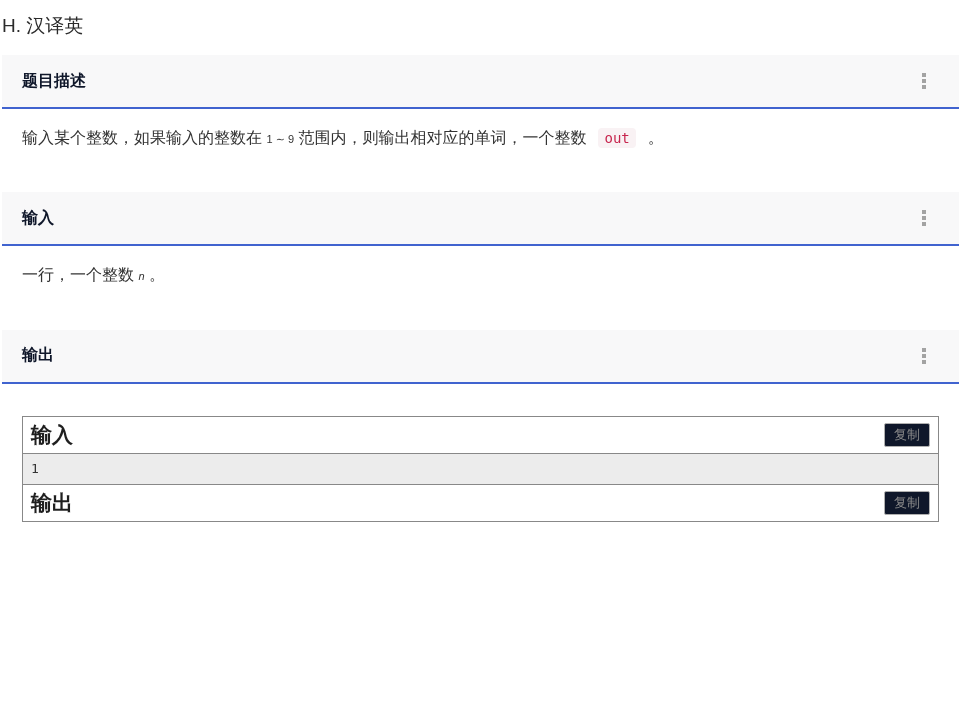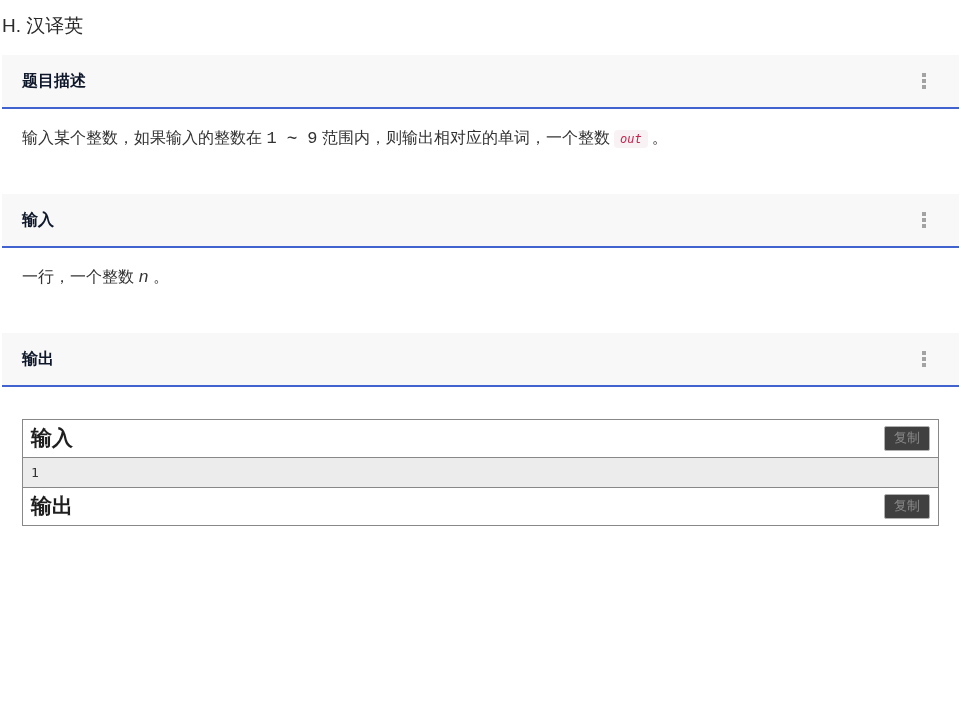--- a/index.html
+++ b/index.html
@@ -55,32 +55,31 @@
   .sec-body{
     padding:16px 20px 26px 20px;
     font-size:16px;
     line-height:1.65;
     color:#333333;
   }
   .sec-samples .sec-body{padding:17px 20px 10px 20px;}
   .rich{margin:0;}
   .seg-code{
     font-family:"DejaVu Sans Mono","Liberation Mono",monospace;
-    font-size:12px;
+    font-size:14px;
     color:var(--code-text);
     background:var(--code-bg);
     padding:2px 6px;
     border-radius:4px;
-    margin:0 4px;
+    margin:0 12px;
     white-space:nowrap;
-    font-style:italic;
   }
   .seg-math,.seg-mathit{
-    font-family:Liberation Mono, monospace;
-    font-size:17px;
+    font-family:Liberation Sans, sans-serif;
+    font-size:11px;
   }
   .seg-mathit{font-style:italic;}
   .sample-table{
     width:100%;
     border-collapse:collapse;
   }
   .sample-table td{
     border:1px solid var(--table-border);
   }
   .st-header{
@@ -95,21 +94,21 @@
   .st-label{
     font-size:21px;
     font-weight:700;
     color:#1f1f1f;
     line-height:1.45;
   }
   .copy-btn{
     font-family:"Liberation Sans","DejaVu Sans",sans-serif;
     font-size:13px;
     color:#8a8a8a;
-    background:#404040;
+    background:#0f172a;
     border:1px solid #b0b0b0;
     border-radius:2px;
     padding:3px 9px;
     cursor:pointer;
     line-height:1.3;
   }
   .st-value{
     background:var(--sample-value-bg);
     font-family:"DejaVu Sans Mono","Liberation Mono",monospace;
     font-size:13px;

